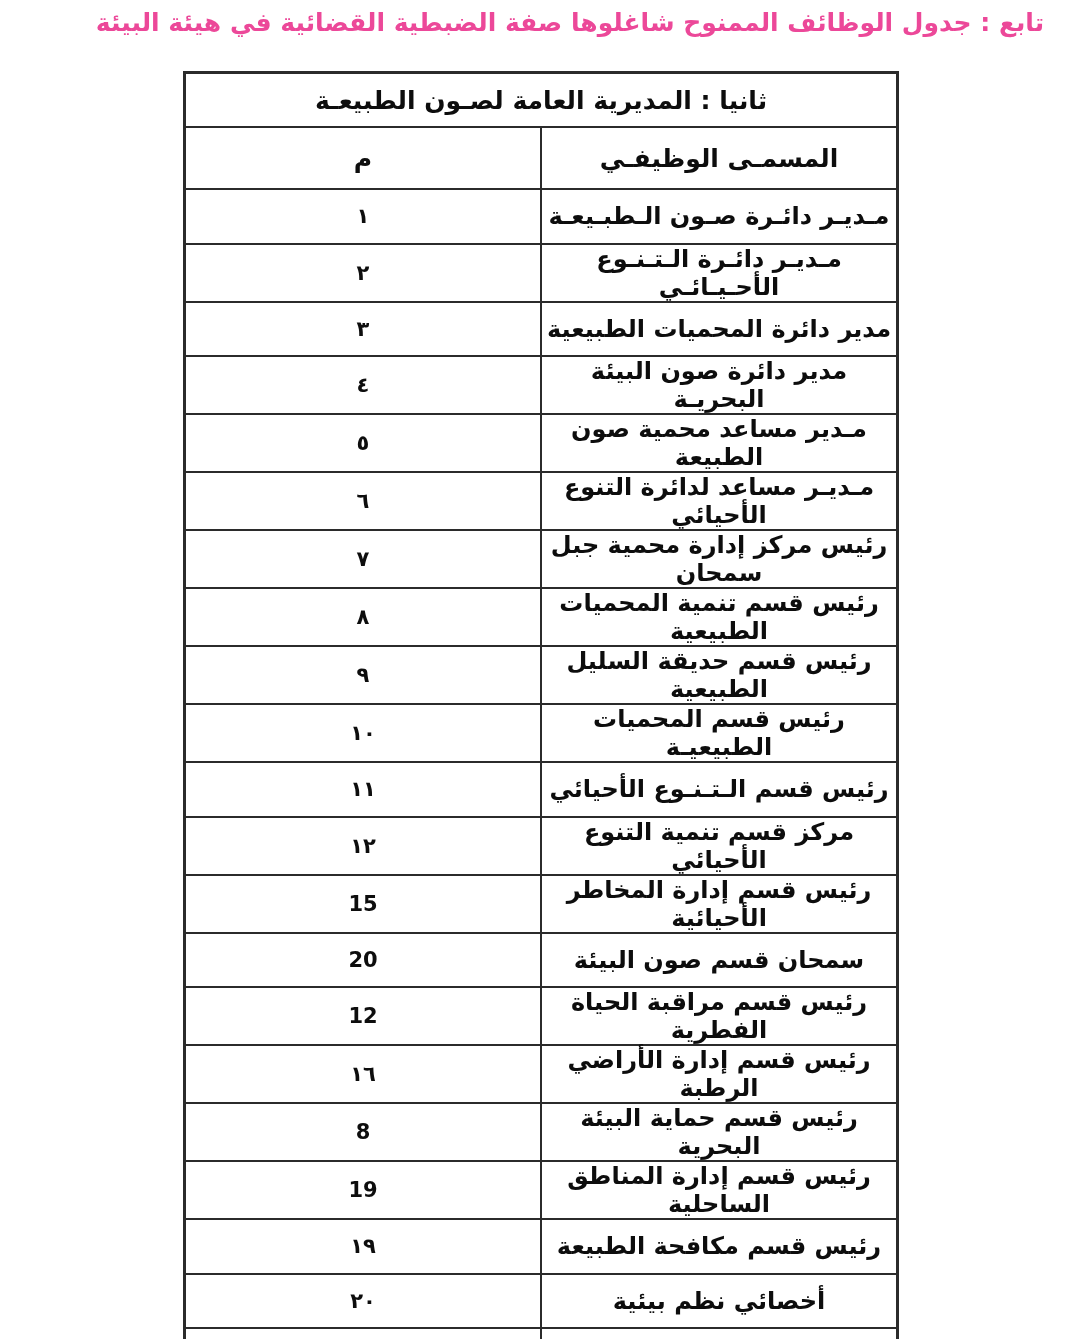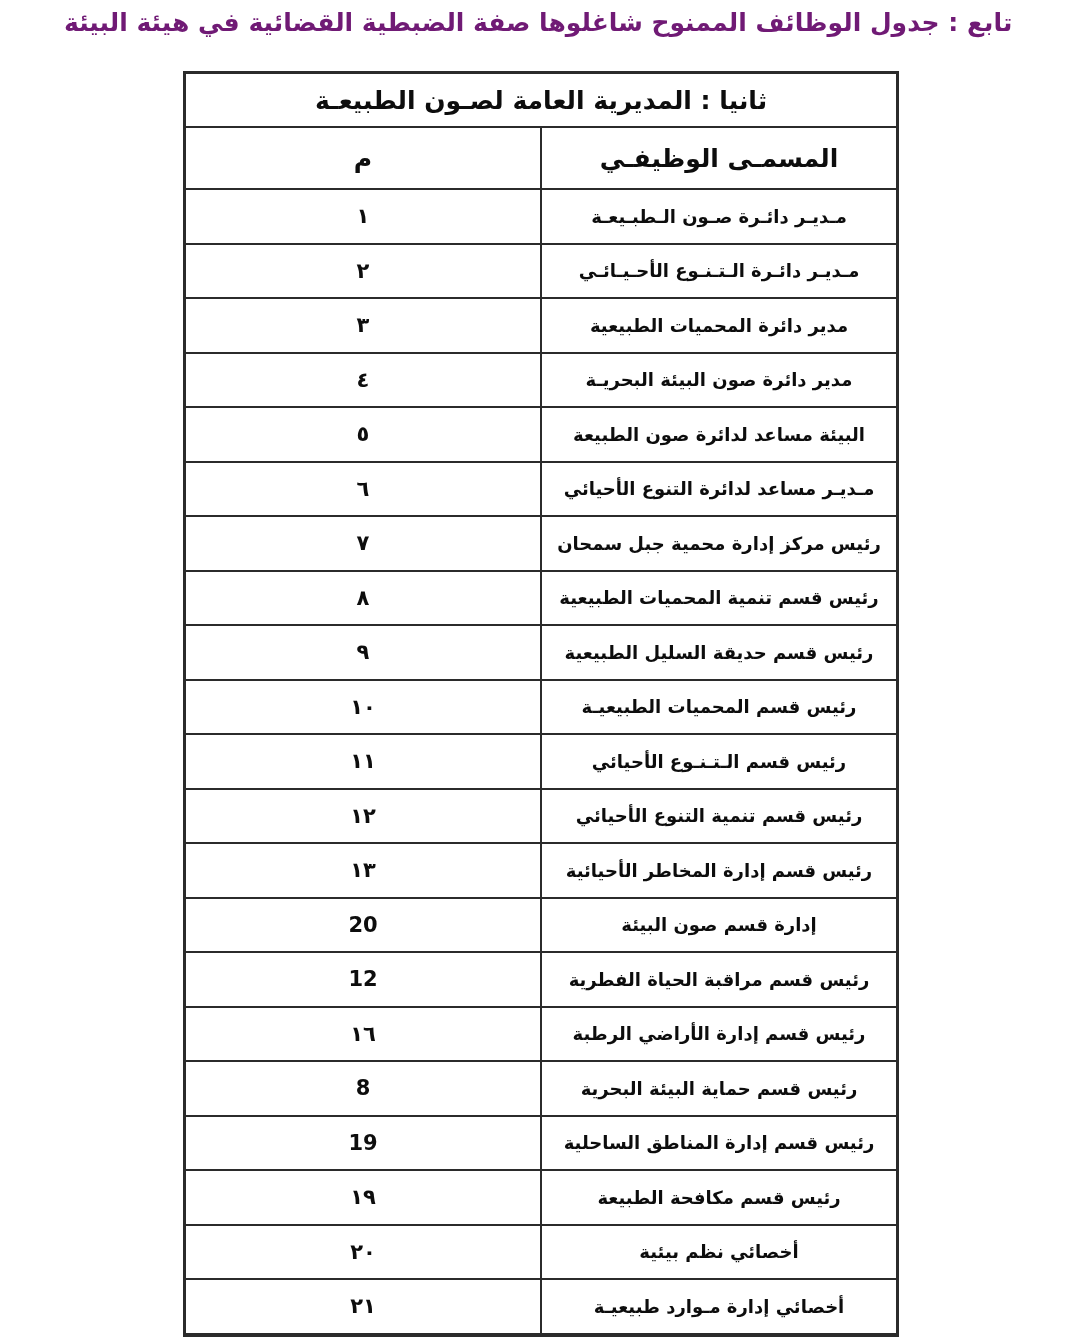--- a/index.html
+++ b/index.html
@@ -16,29 +16,29 @@
     color: #111111;
     overflow: hidden;
   }
 
   
   .page-title {
     position: absolute;
     top: 6px;
     right: 4px;
     left: 4px;
-    text-align: left;
+    text-align: center;
     direction: rtl;
     font-size: 25px;
     font-weight: bold;
     line-height: 1.32;
     letter-spacing: -0.2px;
     padding-left: 60px;
     padding-right: 2px;
-    color: #701a75;
+    color: #ec4899;
   }
 
   
   .table-wrap {
     position: absolute;
     top: 72px;
     right: 184px;
     width: 714px;
   }
   table.jobs {
@@ -83,21 +83,21 @@
     font-weight: bold;
     letter-spacing: -0.2px;
     border-bottom-width: 3px;
   }
   .col-head th.c-title { width: 654px; }
   .col-head th.c-num   { width: 60px; }
 
   
   tbody tr td {
     height: 52.5px;
-    font-size: 18px;
+    font-size: 24px;
     font-weight: bold;
     letter-spacing: -0.1px;
     border-top-width: 2px;
     border-bottom-width: 2px;
   }
   tbody tr td.c-num {
     width: 60px;
     font-size: 21px;
   }
   tbody tr:last-child td {
@@ -131,21 +131,21 @@
         </tr>
         <tr>
           <td class="c-title">مدير دائرة المحميات الطبيعية</td>
           <td class="c-num">٣</td>
         </tr>
         <tr>
           <td class="c-title">مدير دائرة صون البيئة البحريـة</td>
           <td class="c-num">٤</td>
         </tr>
         <tr>
-          <td class="c-title">البيئة مساعد لدائرة صون الطبيعة</td>
+          <td class="c-title">مـدير مساعد محمية صون الطبيعة</td>
           <td class="c-num">٥</td>
         </tr>
         <tr>
           <td class="c-title">مـديـر مساعد لدائرة التنوع الأحيائي</td>
           <td class="c-num">٦</td>
         </tr>
         <tr>
           <td class="c-title">رئيس مركز إدارة محمية جبل سمحان</td>
           <td class="c-num">٧</td>
         </tr>
@@ -159,29 +159,29 @@
         </tr>
         <tr>
           <td class="c-title">رئيس قسم المحميات الطبيعيـة</td>
           <td class="c-num">١٠</td>
         </tr>
         <tr>
           <td class="c-title">رئيس قسم الـتـنـوع الأحيائي</td>
           <td class="c-num">١١</td>
         </tr>
         <tr>
-          <td class="c-title">رئيس قسم تنمية التنوع الأحيائي</td>
+          <td class="c-title">مركز قسم تنمية التنوع الأحيائي</td>
           <td class="c-num">١٢</td>
         </tr>
         <tr>
           <td class="c-title">رئيس قسم إدارة المخاطر الأحيائية</td>
-          <td class="c-num">١٣</td>
-        </tr>
-        <tr>
-          <td class="c-title">إدارة قسم صون البيئة</td>
+          <td class="c-num">15</td>
+        </tr>
+        <tr>
+          <td class="c-title">سمحان قسم صون البيئة</td>
           <td class="c-num">20</td>
         </tr>
         <tr>
           <td class="c-title">رئيس قسم مراقبة الحياة الفطرية</td>
           <td class="c-num">12</td>
         </tr>
         <tr>
           <td class="c-title">رئيس قسم إدارة الأراضي الرطبة</td>
           <td class="c-num">١٦</td>
         </tr>

